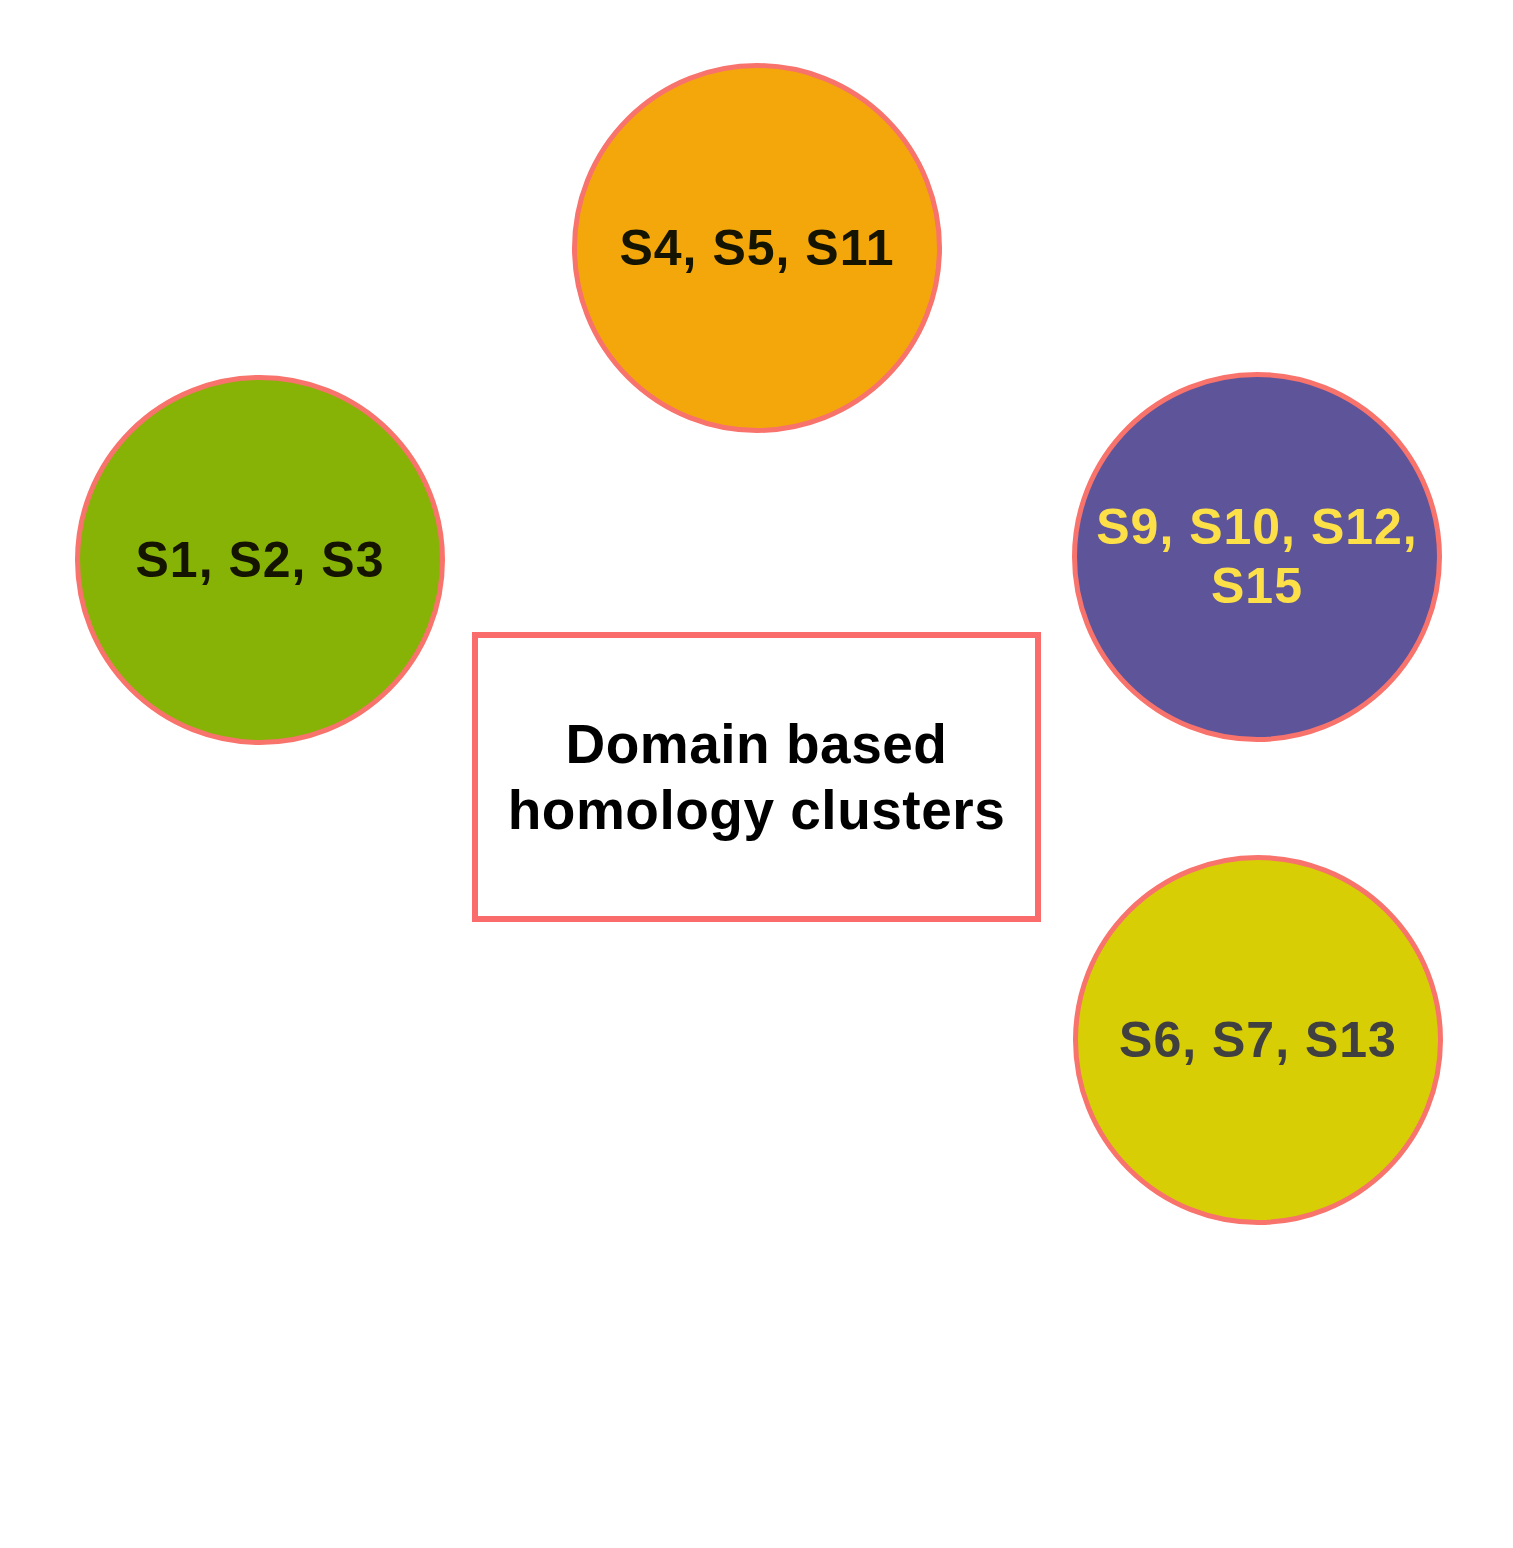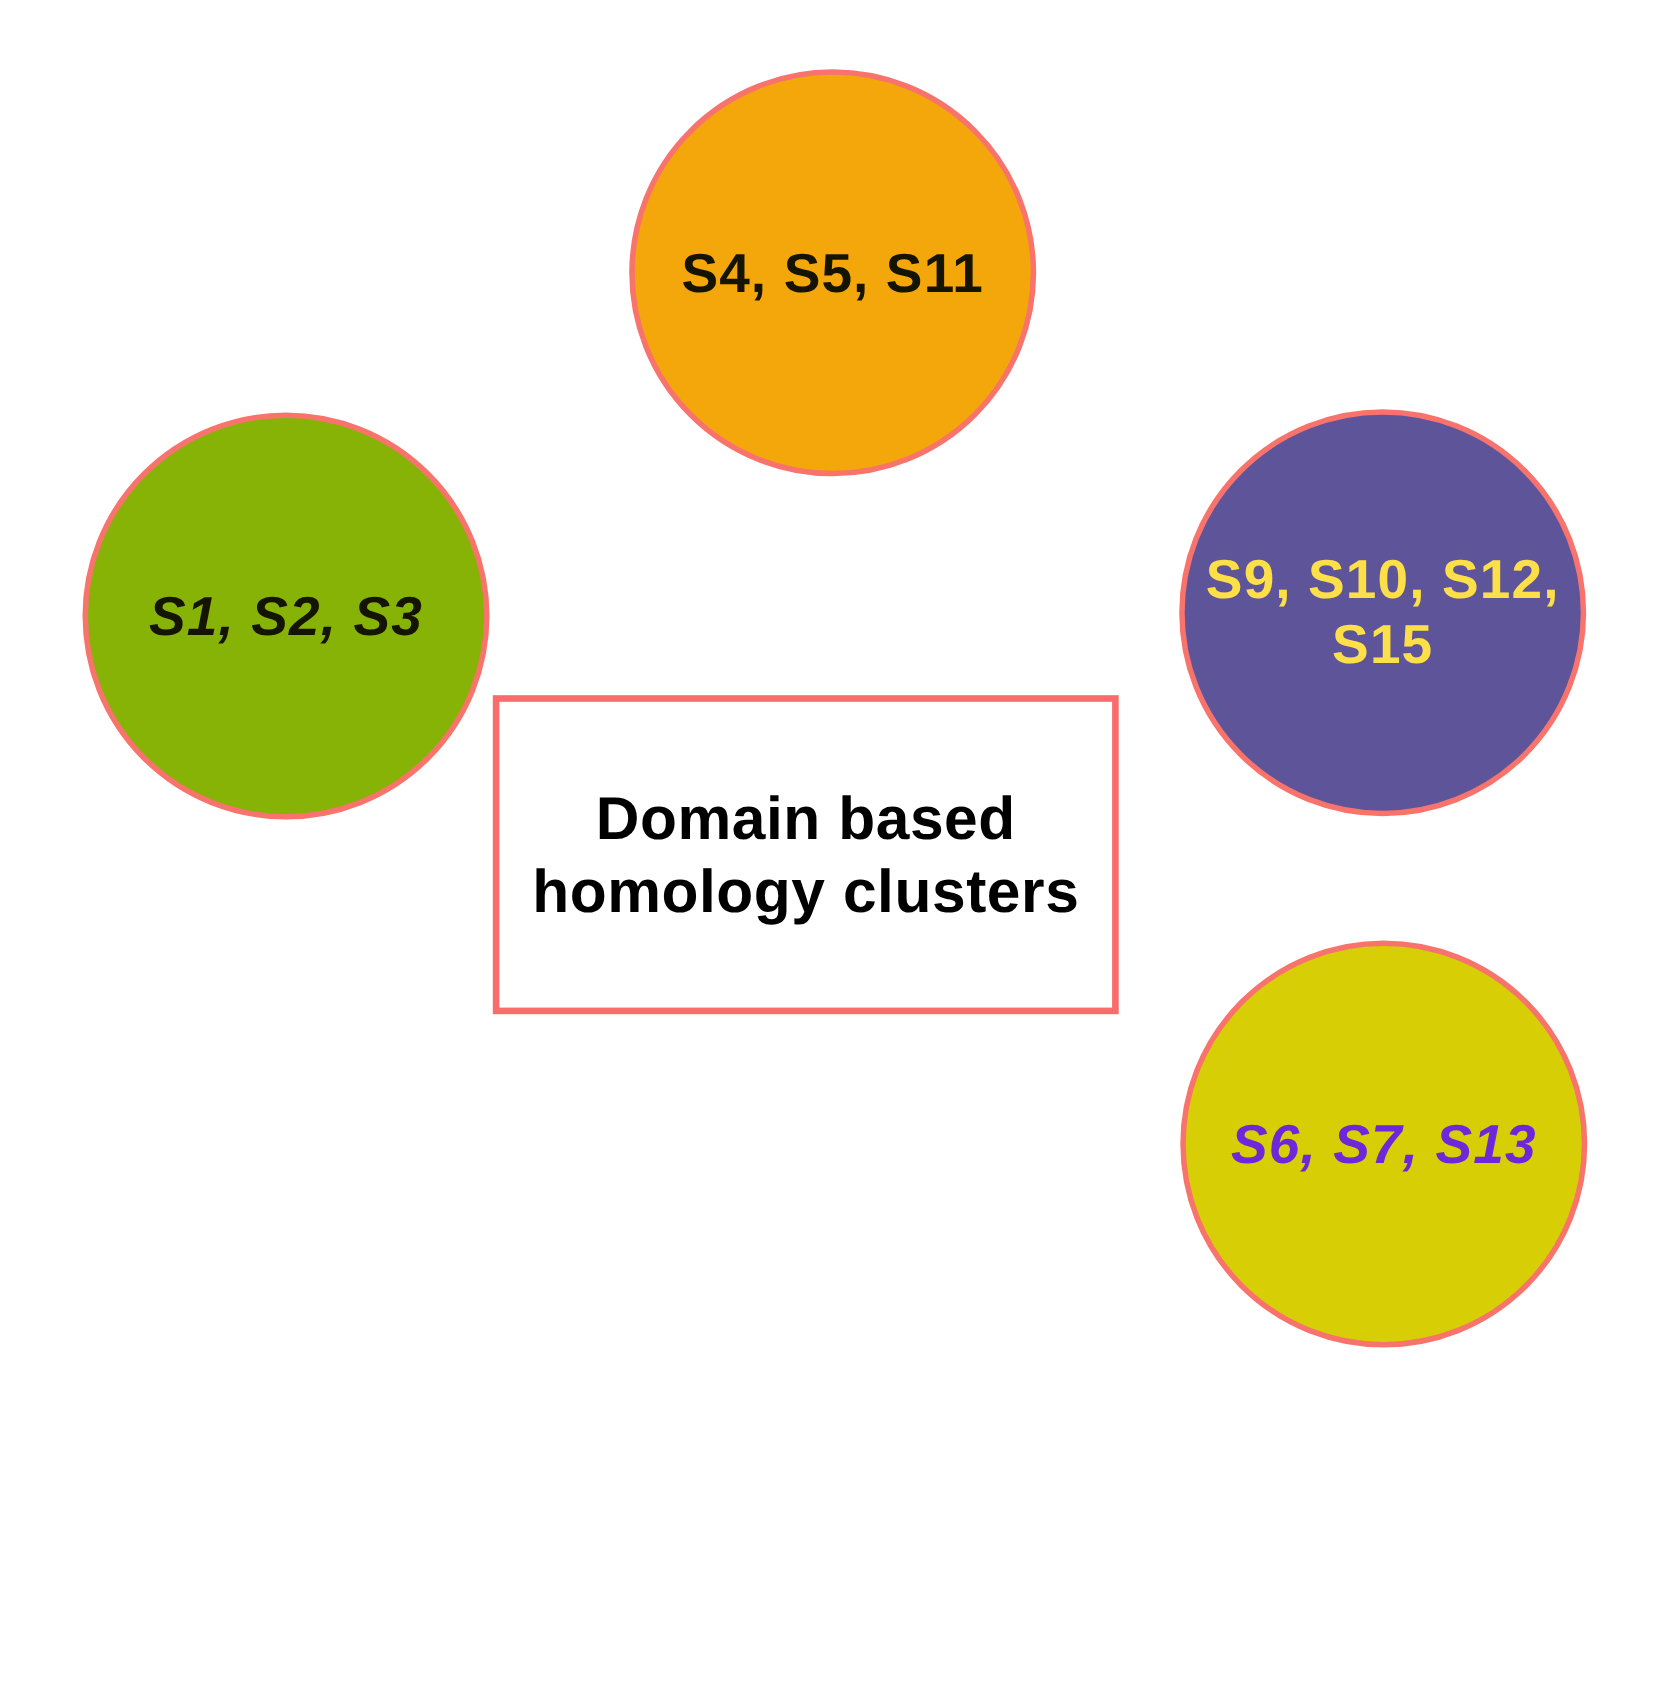--- a/index.html
+++ b/index.html
@@ -32,21 +32,21 @@
   }
   .c0 { left: 572px; top: 63px;  }  
   .c1 { left: 75px;  top: 375px; }  
   .c2 { left: 1072px;top: 372px; }  
   .c3 { left: 72px;  top: 852px; }  
   .c4 { left: 1073px;top: 855px; }  
   .c5 { left: 574px; top: 1121px;}  
 
   .center-box {
     position: absolute;
-    left: 448px; top: 632px;
+    left: 472px; top: 632px;
     width: 569px; height: 290px;
     background: #ffffff;
     border: 6px solid #fa6b6b;
     display: flex;
     align-items: center;
     justify-content: center;
     text-align: center;
   }
   .center-box .title {
     font-weight: bold;
@@ -60,31 +60,31 @@
 </style>
 </head>
 <body>
 
 <div class="canvas">
 
   <div class="circle c0" style="background-color: rgb(244, 167, 11); color: rgb(20, 20, 0); border-color: rgb(248, 115, 108);">
     <span class="circle-label">S4, S5, S11</span>
   </div>
 
-  <div class="circle c1" style="background-color: rgb(135, 179, 6); color: rgb(20, 20, 0); border-color: rgb(248, 115, 108); font-style: italic;">
+  <div class="circle c1" style="background-color: rgb(135, 179, 6); color: rgb(20, 20, 0); border-color: rgb(248, 115, 108);">
     <span class="circle-label">S1, S2, S3</span>
   </div>
 
   <div class="circle c2" style="background-color: rgb(94, 84, 154); color: #fde047; border-color: rgb(248, 115, 108);">
     <span class="circle-label">S9, S10, S12,
 S15</span>
   </div>
 
 
-  <div class="circle c4" style="background-color: rgb(216, 206, 5); color: #6d28d9; border-color: rgb(248, 115, 108); font-style: italic;">
+  <div class="circle c4" style="background-color: rgb(216, 206, 5); color: #404040; border-color: rgb(248, 115, 108);">
     <span class="circle-label">S6, S7, S13</span>
   </div>
 
 
   <div class="center-box" style="border-color: rgb(250, 107, 107); background-color: rgb(255, 255, 255);">
     <span class="title">Domain based
 homology clusters</span>
   </div>
 
 </div>

